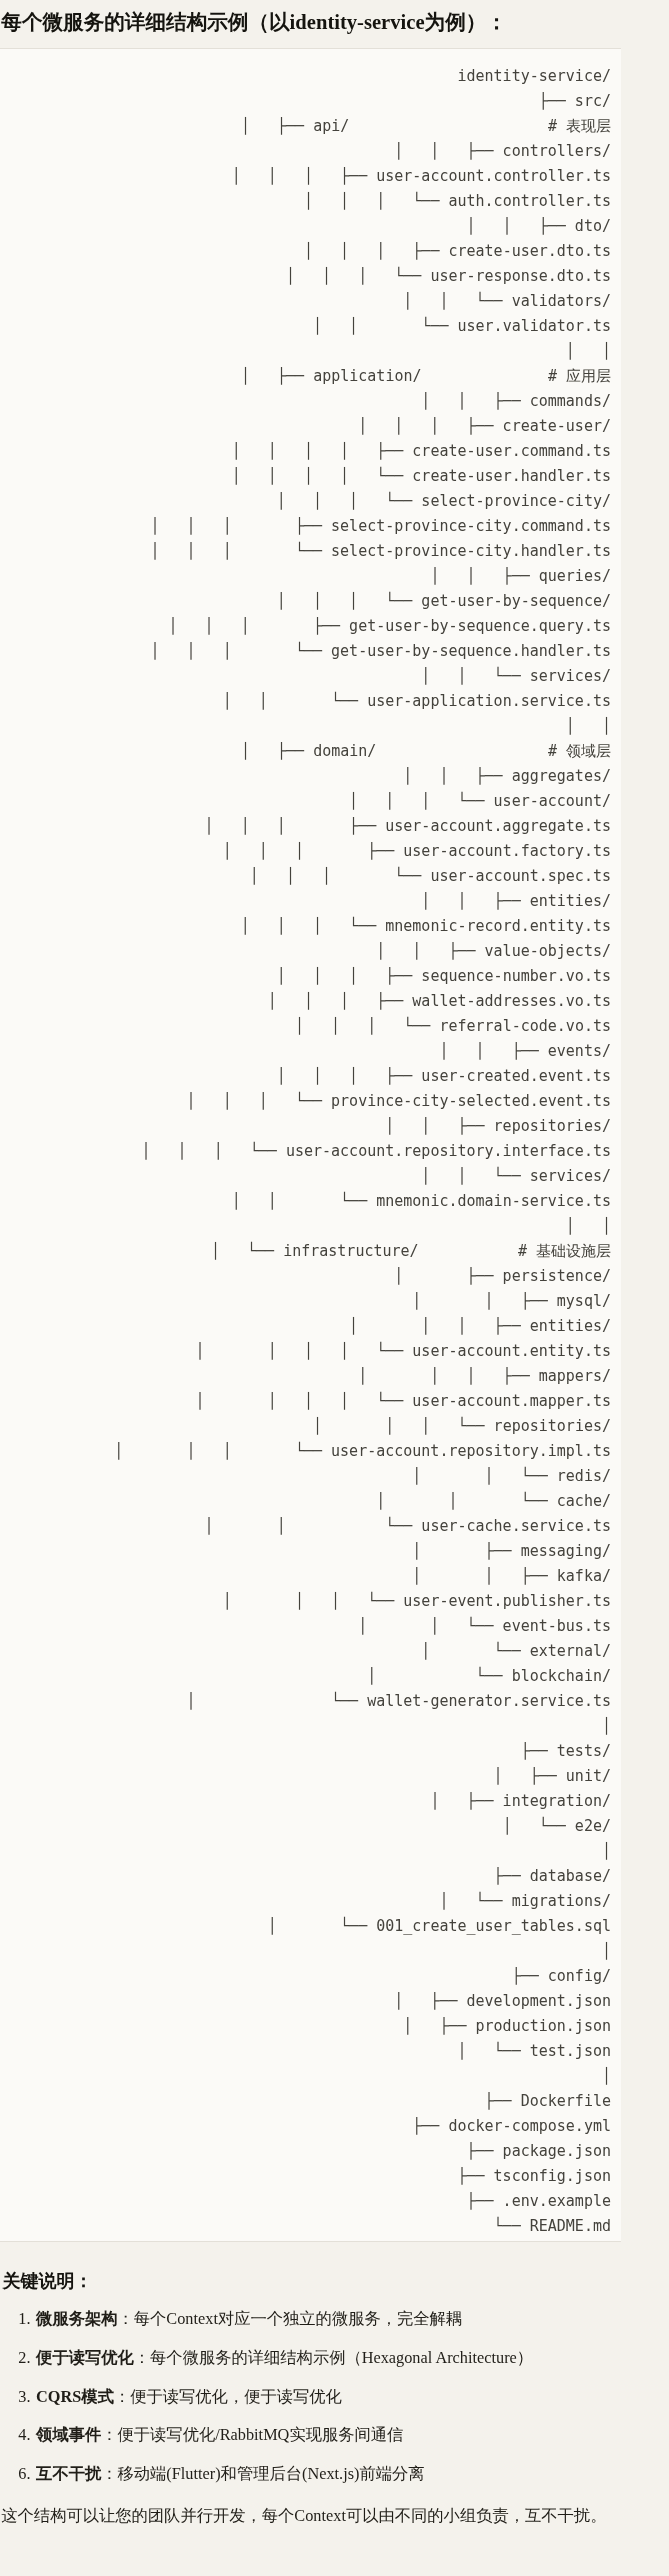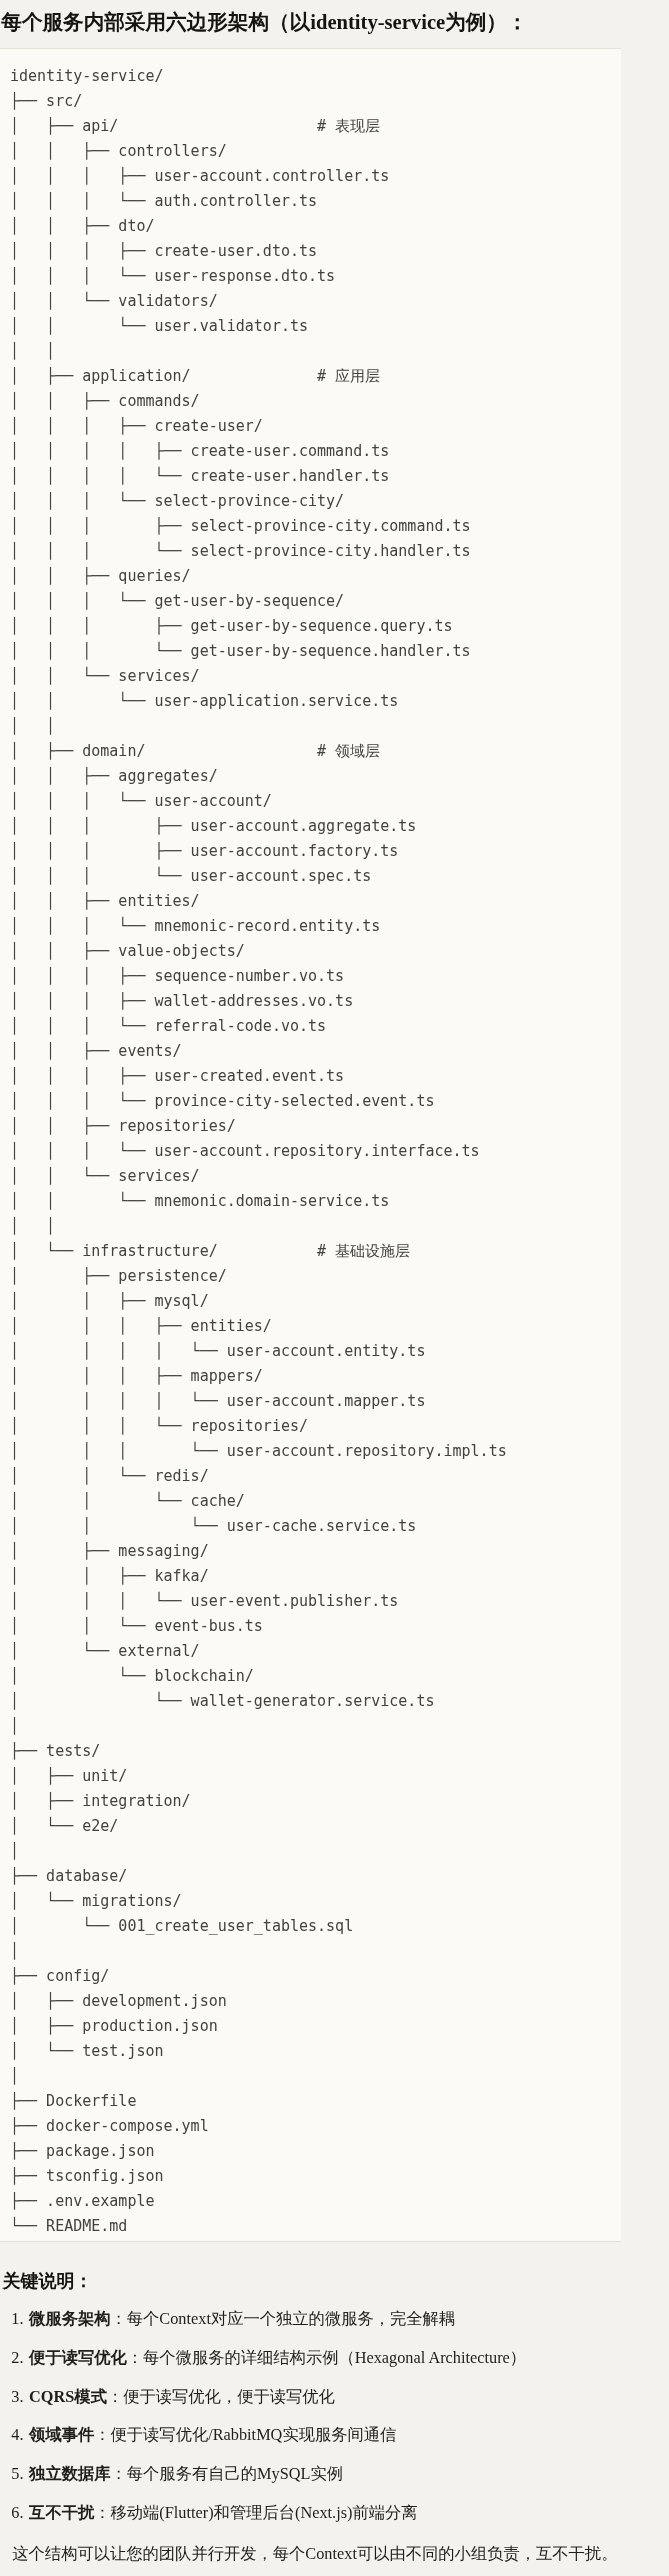--- a/index.html
+++ b/index.html
@@ -24,20 +24,21 @@
     color: #15140f;
     font-family: "Liberation Serif", serif;
   }
   .code-block {
     margin-top: 10.6px;
     width: 621px;
     background: #fbfaf7;
     border-top: 0.6px solid #e3e0d8;
     border-bottom: 0.6px solid #e3e0d8;
     padding: 15.6px 10px 1.9px 10px;
+    text-align: right;
   }
   .code-block pre {
     margin: 0;
     font-family: "DejaVu Sans Mono", monospace;
     font-size: 15px;
     line-height: 25px;
     color: #44423c;
     white-space: pre;
   }
   .notes-section {
@@ -47,48 +48,47 @@
   }
   .notes-heading {
     margin: 0 0 0 1.3px;
     font-size: 18px;
     line-height: 26px;
     font-weight: bold;
     color: #15140f;
   }
   .note-list {
     margin-top: 13.8px;
-    padding-left: 10px;
+    padding-left: 17px;
   }
   .note-item {
     font-size: 16.3px;
     line-height: 22.5px;
     margin-bottom: 16.3px;
     color: #201e18;
   }
   .note-item .num {
     margin-right: 5.6px;
   }
   .note-item .term {
     font-weight: bold;
   }
   .closing-paragraph {
     margin: 19px 0 0 0;
     font-size: 16.3px;
     line-height: 22.5px;
     color: #201e18;
-    padding-left: 11px;
   }
 </style>
 </head>
 <body>
 
 <div class="page">
 
-  <h1 class="page-title">每个服务内部采用六边形架构（以identity-service为例）：</h1>
+  <h1 class="page-title">每个微服务的详细结构示例（以identity-service为例）：</h1>
 
   <div class="code-block">
     <pre>identity-service/
 ├── src/
 │   ├── api/                      # 表现层
 │   │   ├── controllers/
 │   │   │   ├── user-account.controller.ts
 │   │   │   └── auth.controller.ts
 │   │   ├── dto/
 │   │   │   ├── create-user.dto.ts
@@ -183,23 +183,20 @@
       <div class="note-item">
         <span class="num">2.</span><span class="term">便于读写优化</span><span class="desc">：每个微服务的详细结构示例（Hexagonal Architecture）</span>
       </div>
       <div class="note-item">
         <span class="num">3.</span><span class="term">CQRS模式</span><span class="desc">：便于读写优化，便于读写优化</span>
       </div>
       <div class="note-item">
         <span class="num">4.</span><span class="term">领域事件</span><span class="desc">：便于读写优化/RabbitMQ实现服务间通信</span>
       </div>
       <div class="note-item">
-        <span class="num">5.</span><span class="term">独立数据库</span><span class="desc">：每个服务有自己的MySQL实例</span>
-      </div>
-      <div class="note-item">
         <span class="num">6.</span><span class="term">互不干扰</span><span class="desc">：移动端(Flutter)和管理后台(Next.js)前端分离</span>
       </div>
     </div>
 
     <p class="closing-paragraph">这个结构可以让您的团队并行开发，每个Context可以由不同的小组负责，互不干扰。</p>
   </div>
 
 </div>
 
 

